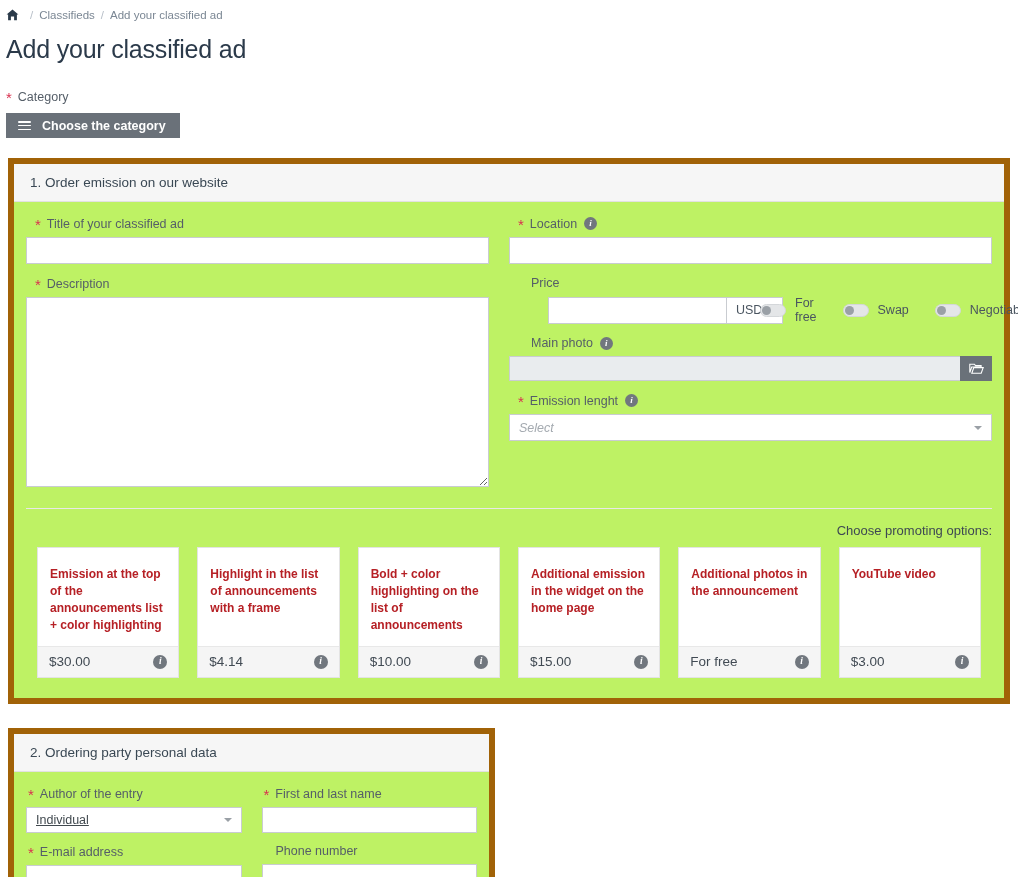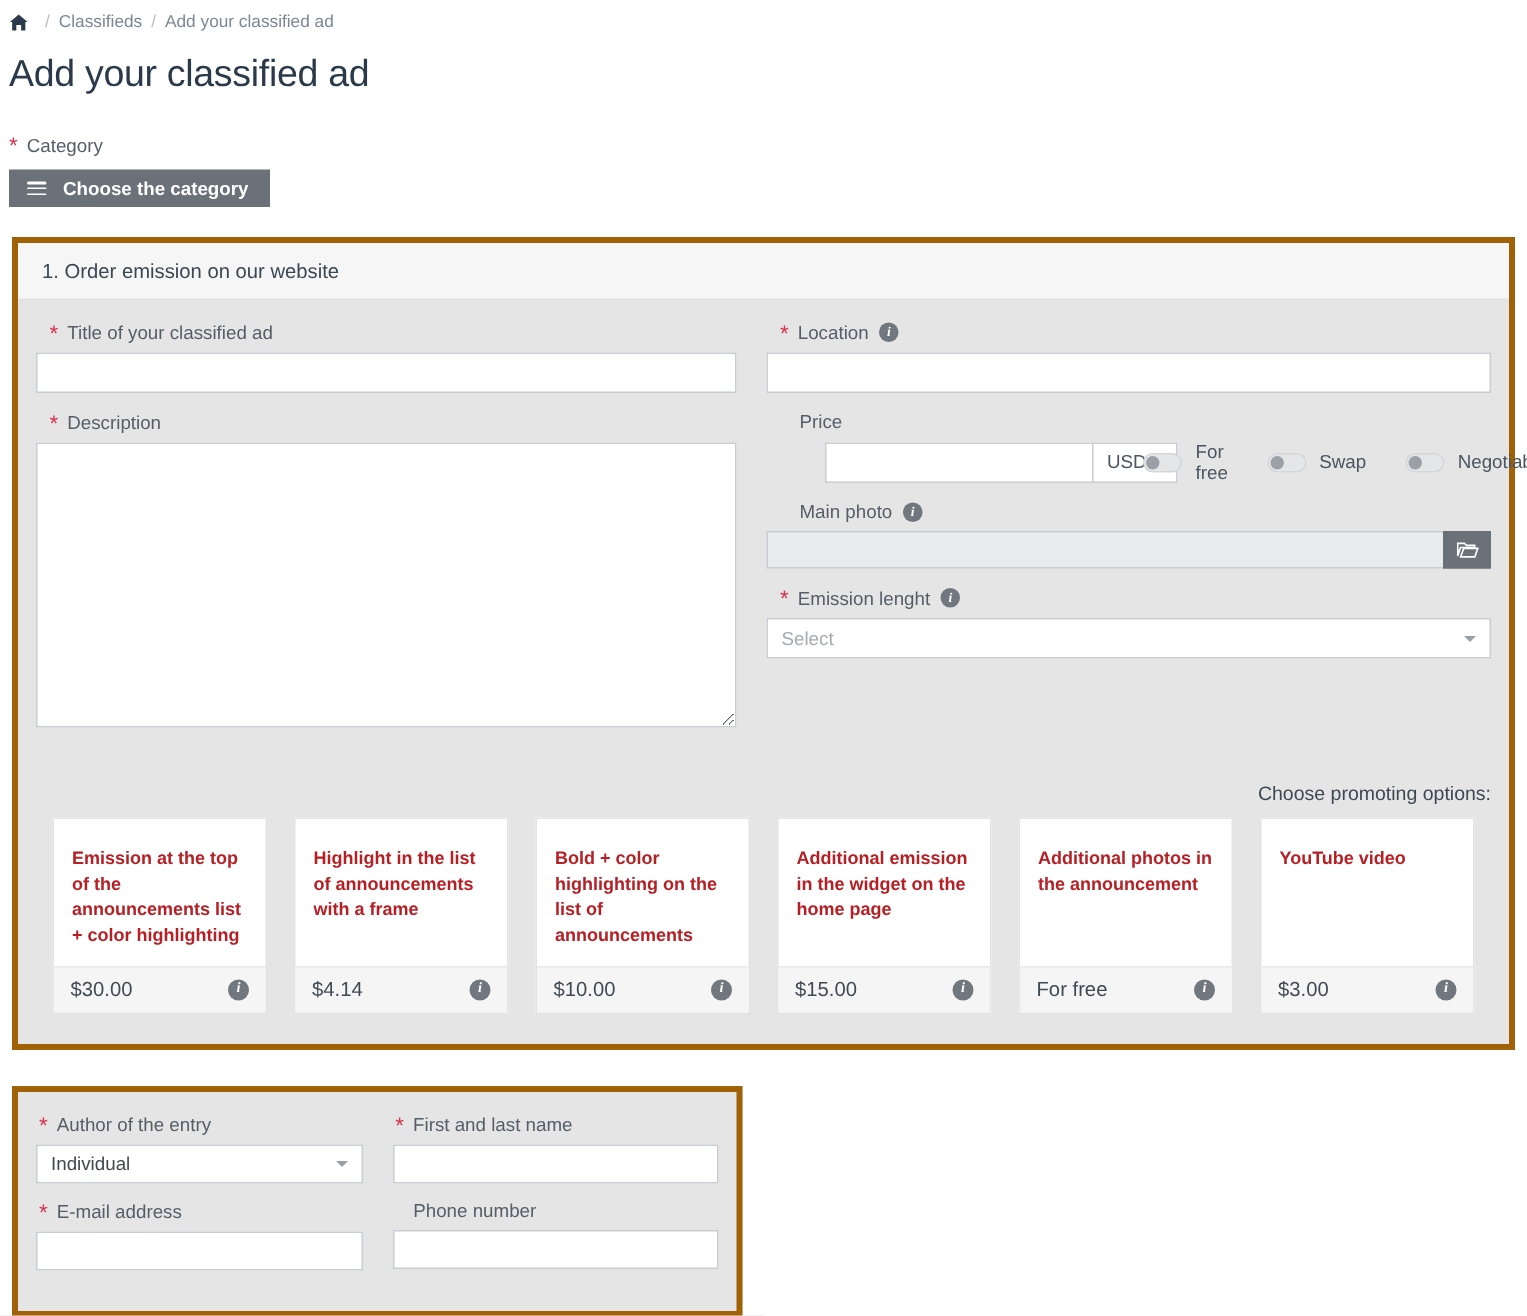--- a/index.html
+++ b/index.html
@@ -44,22 +44,22 @@
     font-family: "Liberation Sans", sans-serif;
     font-size: 12.5px; font-weight: 600;
     padding: 7px 14px 7px 12px;
     height: 25px;
   }
   .hamburger { display: inline-flex; flex-direction: column; justify-content: space-between; width: 13px; height: 9px; margin-right: 11px; }
   .hamburger i { display: block; height: 1.5px; background: #ffffff; border-radius: 1px; }
 
   
   .panel {
-    border: 4px solid #a16207;
-    background: #e5e5e5;
+    border: 6px solid #a16207;
+    background: #bef264;
     margin-top: 20px;
   }
   .panel-1 { margin-left: 8px; margin-right: 8px; }
   .panel-2 { margin-left: 8px; width: 487px; margin-top: 24px; }
   .panel-head {
     background: #f6f6f6;
     border-bottom: 1px solid #e2e2e2;
     padding: 11px 14px 11px 16px;
     font-size: 13.5px; color: #3a4854;
   }
@@ -151,24 +151,24 @@
     background: #6a7179; border: 1px solid #6a7179;
     display: flex; align-items: center; justify-content: center;
     cursor: pointer;
   }
 
   
   .select-box {
     width: 100%; height: 27px;
     border: 1px solid #c9ccd1; background: #ffffff;
     display: flex; align-items: center; justify-content: space-between;
-    padding: 0 9px; font-size: 12.5px; cursor: pointer;
+    padding: 0 9px; font-size: 12.5px; cursor: pointer; font-style: italic;
   }
   .select-placeholder { color: #a4aab0; }
-  .select-value { color: #41494f; }
+  .select-value { color: #41494f; text-decoration: underline; }
   .caret-thin {
     width: 0; height: 0;
     border-left: 4px solid transparent; border-right: 4px solid transparent;
     border-top: 4px solid #9aa0a6;
   }
 
   
   .promo-sep { border-top: 1px solid #e8e8e8; margin: 6px 0 0 0; }
   .promo-title { font-size: 13px; color: #3e4853; margin: 14px 0 9px 11px; text-align: right; }
   .promo-grid { display: flex; gap: 18px; padding: 0 11px 4px 11px; }
@@ -380,20 +380,21 @@
           <span class="promo-price">$3.00</span>
           <span class="promo-info">i</span>
         </div>
       </div>
 
     </div>
   </div>
 </div>
 
 <div class="panel panel-2">
+  <div class="panel-head">2. Ordering party personal data</div>
   <div class="panel-body" style="padding:10px 2px 6px 2px;">
     <div class="p2-cols">
       <div class="p2-col">
         <div class="p2-field">
           <div class="lbl" style="margin-left:2px;">
             <span class="asterisk">*</span>
             <span>Author of the entry</span>
           </div>
           <div class="p2-select">
             <span class="select-value">Individual</span>

